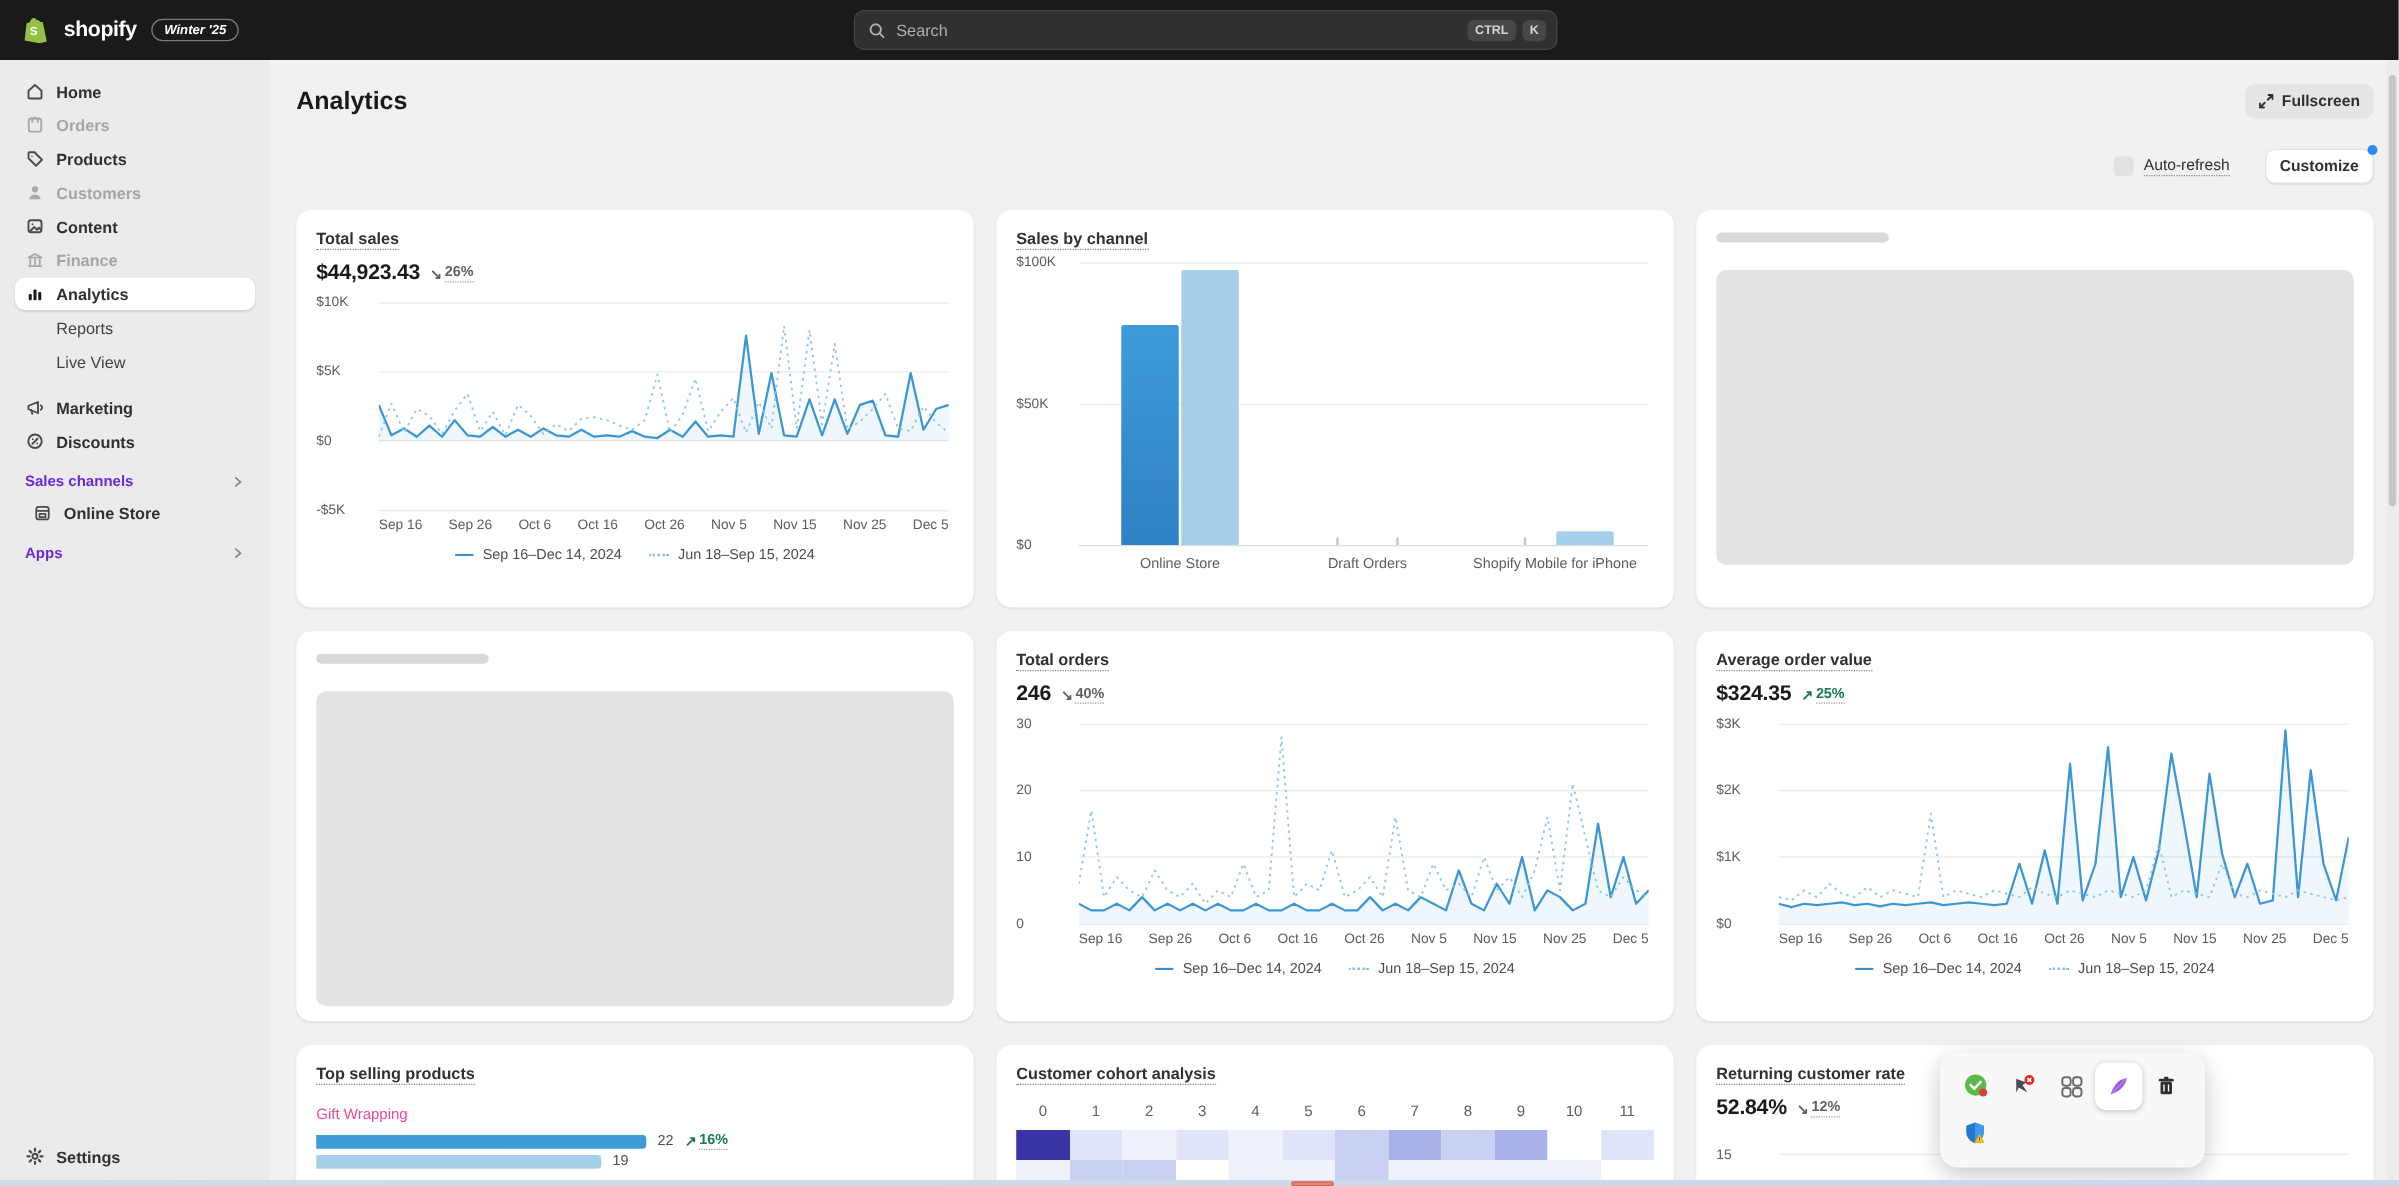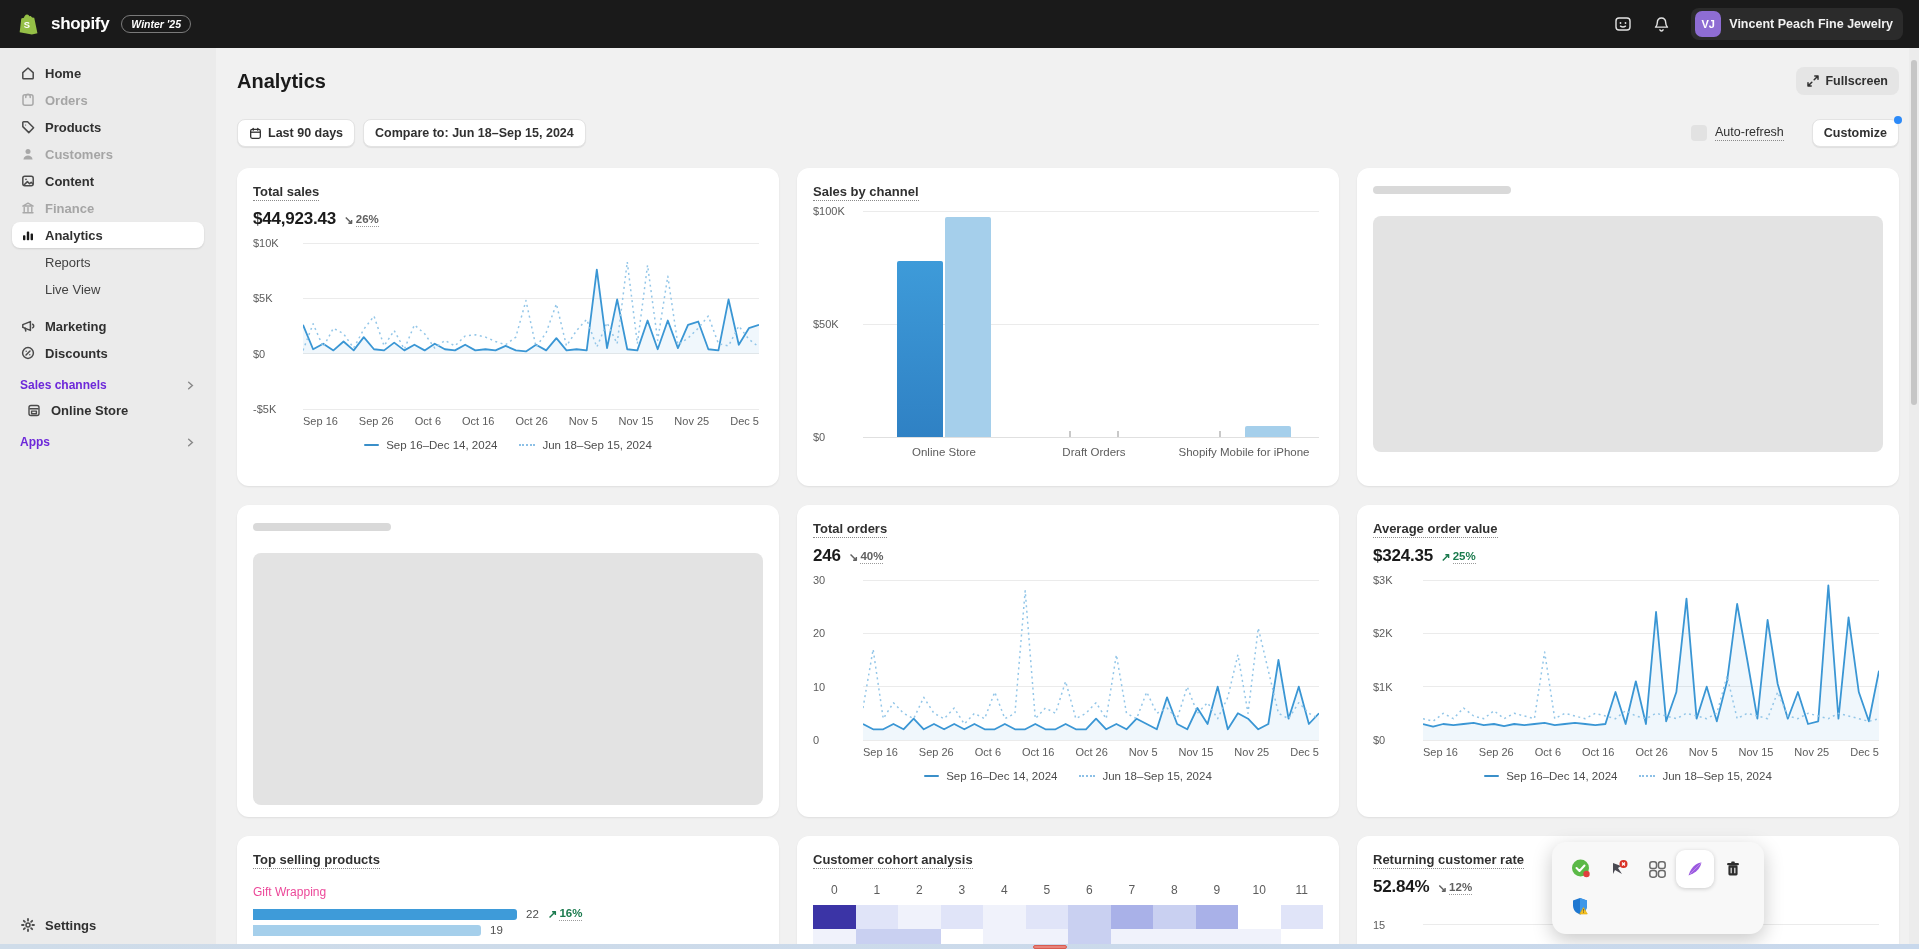--- a/index.html
+++ b/index.html
@@ -122,41 +122,30 @@
   <div class="topbar">
     <div class="logo-group">
       <svg class="logo-bag" viewBox="0 0 24 24">
         <path d="M17.5 5.6c0-.1-.1-.2-.2-.2l-1.8-.1-1.4-1.4c-.1-.1-.4-.1-.5 0l-.7.2c-.4-1-1.1-1.8-2.2-1.8C8.8 2.3 7.9 4.4 7.6 5.5l-1.9.6c-.5.2-.6.2-.7.8L3.5 19.5l11.7 2.2 5.4-1.3-3.1-14.8z" fill="#95BF47"></path>
         <text x="10.5" y="15.5" font-size="9" font-weight="bold" fill="#fff" text-anchor="middle" font-family="Liberation Sans, sans-serif">S</text>
       </svg>
       <span class="logo-word">shopify</span>
     </div>
     <span class="version-badge" style="margin-left:12px;">Winter '25</span>
 
-
-    <div class="topbar-right">
-      <div class="tb-iconbtn">
-        <svg width="20" height="20" viewBox="0 0 20 20" fill="none" stroke="#e3e3e3" stroke-width="1.4">
-          <rect x="3" y="4" width="14" height="12" rx="3"></rect>
-            <circle cx="7.5" cy="9" r="0.9" fill="#e3e3e3" stroke="none"></circle>
-            <circle cx="12.5" cy="9" r="0.9" fill="#e3e3e3" stroke="none"></circle>
-            <path d="M7.5 12.2c1.6 1.1 3.4 1.1 5 0" stroke-linecap="round"></path>
+    <div class="search-wrap">
+      <svg class="search-icon" viewBox="0 0 16 16" fill="none" stroke="#b0b0b0" stroke-width="1.6">
+          <circle cx="7" cy="7" r="4.4"></circle>
+          <line x1="10.4" y1="10.4" x2="13.6" y2="13.6" stroke-linecap="round"></line>
         </svg>
-      </div>
-      <div class="tb-iconbtn">
-        <svg width="19" height="19" viewBox="0 0 20 20" fill="none" stroke="#e3e3e3" stroke-width="1.5">
-          <path d="M10 3.2c-2.7 0-4.4 2-4.4 4.6 0 3.1-1.2 4.3-1.9 5h12.6c-.7-.7-1.9-1.9-1.9-5 0-2.6-1.7-4.6-4.4-4.6z" stroke-linejoin="round"></path>
-            <path d="M8.3 15.6a1.8 1.8 0 0 0 3.4 0" stroke-linecap="round"></path>
-        </svg>
-      </div>
-      <div class="store-pill">
-        <span class="avatar" style="background:#8e6dd3;">VJ</span>
-        <span class="store-name">Vincent Peach Fine Jewelry</span>
-      </div>
+      <span class="search-text">Search</span>
+      <span class="kbd">CTRL</span>
+      <span class="kbd">K</span>
     </div>
+
   </div>
 
   <div class="app">
 
     <nav class="sidebar">
       <div class="nav-item">
         <span class="ni-icon">
             <svg width="16" height="16" viewBox="0 0 16 16" fill="none" stroke="#4a4a4a" stroke-width="1.5" stroke-linejoin="round">
               <path d="M2.8 7.6 8 3l5.2 4.6V13a.8.8 0 0 1-.8.8H3.6a.8.8 0 0 1-.8-.8z"></path>
             </svg>
@@ -295,34 +284,20 @@
         <h1 class="page-title">Analytics</h1>
         <div class="btn gray">
           <svg width="12" height="12" viewBox="0 0 12 12" fill="none" stroke="#303030" stroke-width="1.5" stroke-linecap="round">
               <path d="M7.2 4.8 11 1M11 1H7.8M11 1v3.2M4.8 7.2 1 11M1 11h3.2M1 11V7.8"></path>
             </svg>
           <span>Fullscreen</span>
         </div>
       </div>
 
       <div class="filter-row">
-        <div class="left">
-          <div class="btn white">
-            <svg width="13" height="13" viewBox="0 0 14 14" fill="none" stroke="#303030" stroke-width="1.4">
-                <rect x="1.8" y="2.6" width="10.4" height="9.6" rx="1.6"></rect>
-                <line x1="1.8" y1="5.6" x2="12.2" y2="5.6"></line>
-                <line x1="4.6" y1="1.4" x2="4.6" y2="3.4" stroke-linecap="round"></line>
-                <line x1="9.4" y1="1.4" x2="9.4" y2="3.4" stroke-linecap="round"></line>
-              </svg>
-            <span>Last 90 days</span>
-          </div>
-          <div class="btn white">
-            <span>Compare to: Jun 18–Sep 15, 2024</span>
-          </div>
-        </div>
         <div class="right">
           <div class="autorefresh">
             <span class="checkbox"></span>
             <span class="dotted-u" style="font-size:12.5px;color:#303030;">Auto-refresh</span>
           </div>
           <div class="customize-wrap">
             <div class="btn white">
               <span>Customize</span>
             </div>
             <span class="notif-dot" style="background:#2c8af8;"></span>

